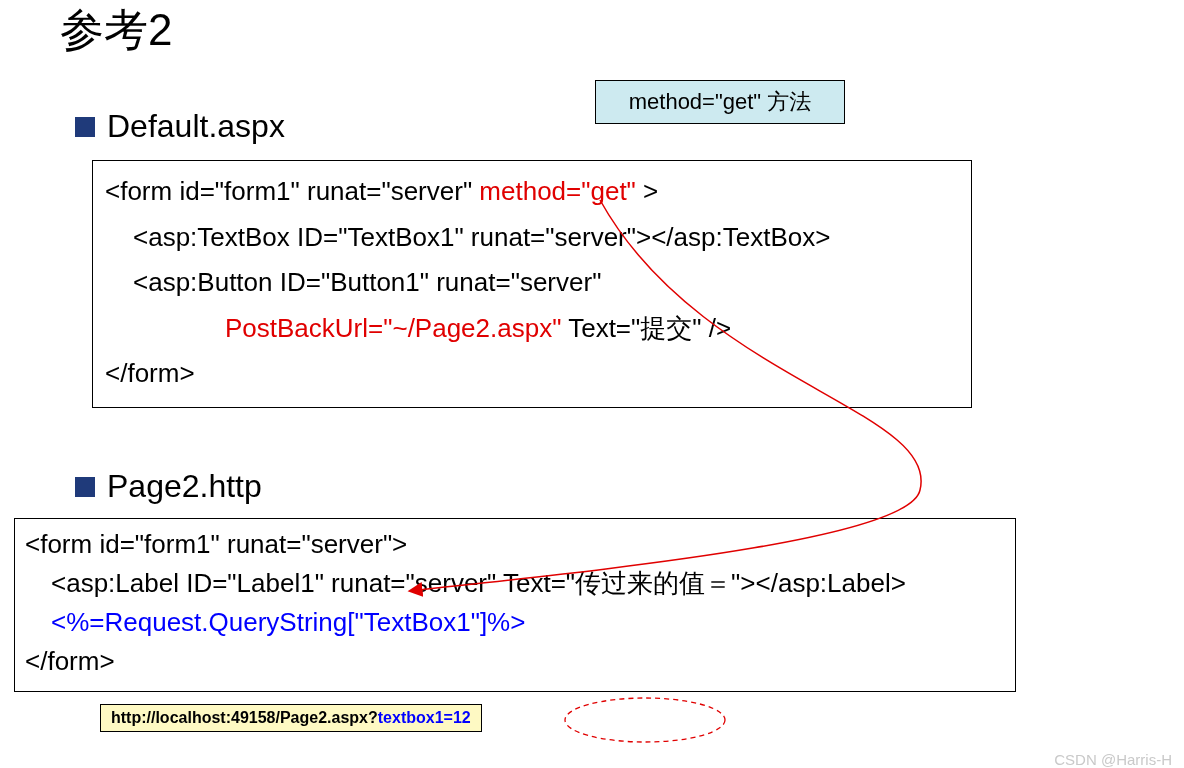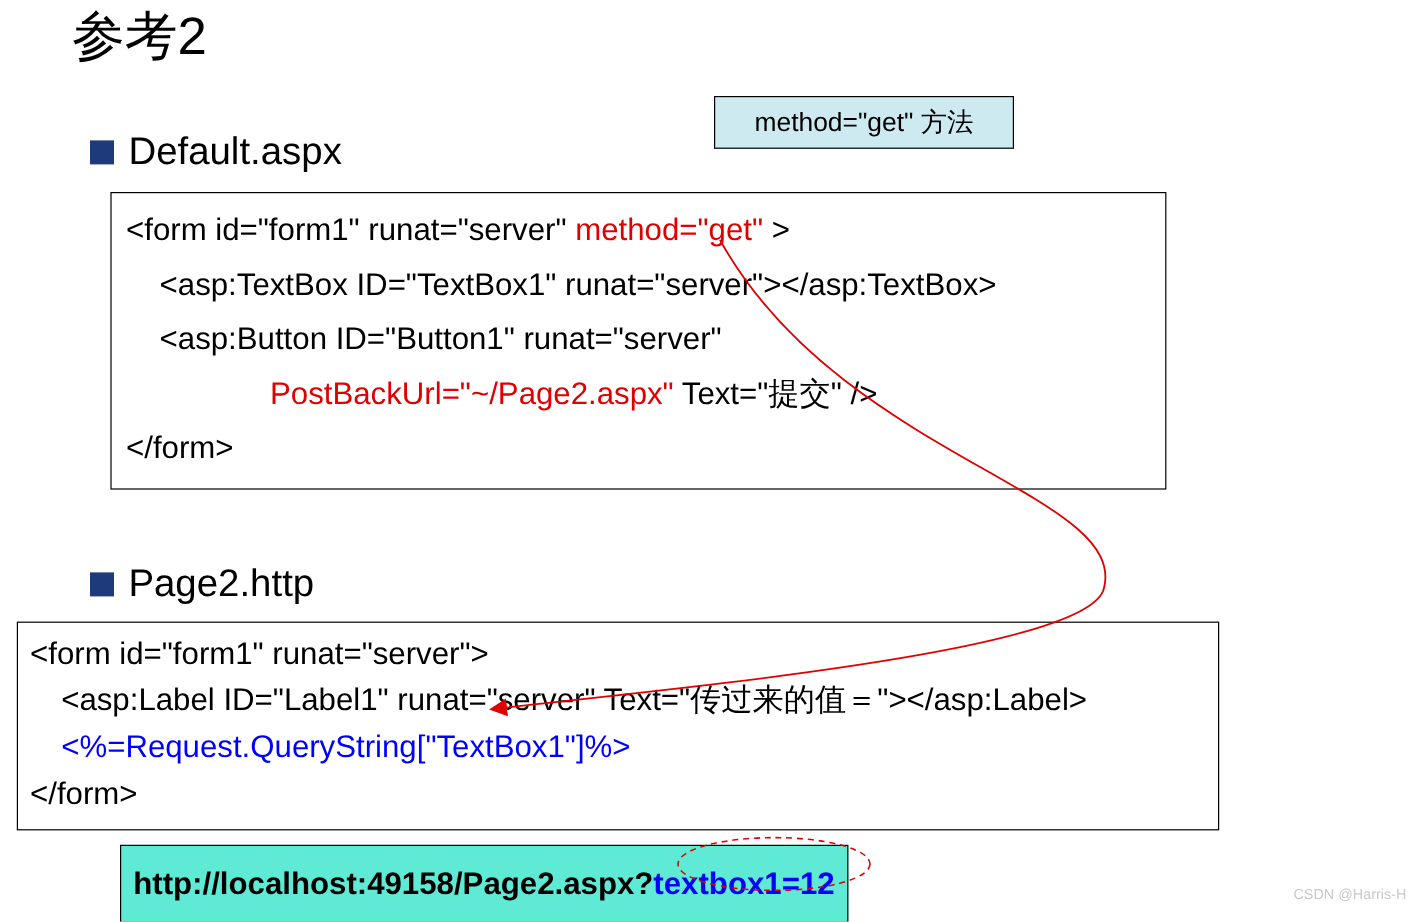--- a/index.html
+++ b/index.html
@@ -76,32 +76,32 @@
   .blue { color: #0000ff; }
   .bluebold { color: #0000ff; font-weight: bold; }
   .indent1 { padding-left: 28px; display: block; }
   .indent2 { padding-left: 120px; display: block; }
 
   .urlbox {
     position: absolute;
     left: 100px;
     top: 704px;
     border: 1px solid #000;
-    background: #5eead4;
-    padding: 16px 10px;
-    font-size: 26px;
+    background: #fef9c3;
+    padding: 4px 10px;
+    font-size: 16px;
     font-weight: bold;
     font-family: Arial, sans-serif;
   }
 
   .watermark {
     position: absolute;
     right: 12px;
-    bottom: 16px;
-    font-size: 12px;
+    bottom: 0;
+    font-size: 15px;
     color: #c9c9c9;
   }
 
   svg.arrow {
     position: absolute;
     pointer-events: none;
   }
 </style>
 </head>
 <body>

